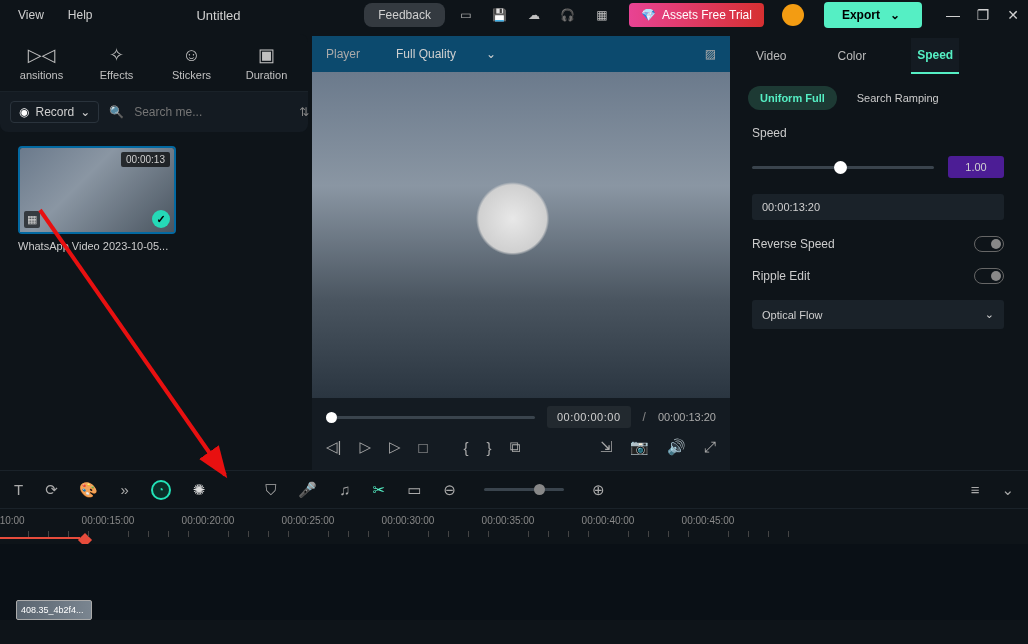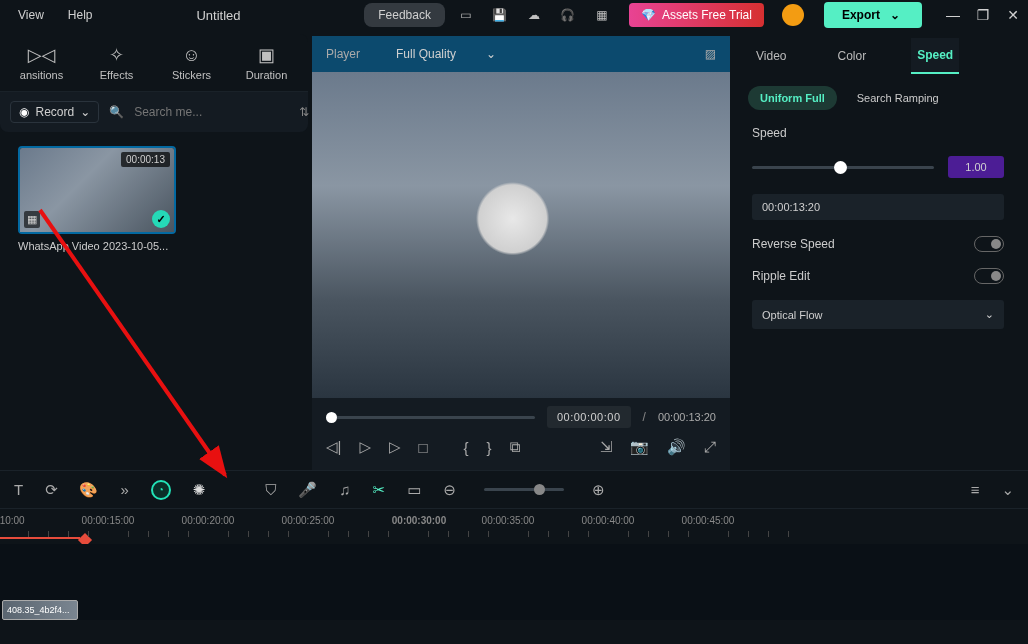--- a/index.html
+++ b/index.html
@@ -77,21 +77,21 @@
 .zoom-slider{width:80px;height:3px;background:#3a444d;border-radius:2px;position:relative;margin:0 6px}
 .zoom-slider .zt{position:absolute;left:62%;top:-4px;width:11px;height:11px;background:#888;border-radius:50%}
 
 .ruler{height:36px;position:relative;border-top:1px solid #1a2229;font-size:10px;color:#888}
 .ruler .tick{position:absolute;top:6px;transform:translateX(-50%)}
 .ruler .minor{position:absolute;top:22px;width:1px;height:6px;background:#444}
 .ruler-bar{position:absolute;left:0;top:28px;height:2px;background:#e74c3c;width:80px}
 .playhead{position:absolute;left:80px;top:26px;width:10px;height:10px;transform:rotate(45deg);background:#e74c3c}
 
 .timeline-tracks{height:76px;background:#0a1016;position:relative}
-.clip-strip{position:absolute;left:2px;bottom:0;width:76px;height:20px;background:linear-gradient(90deg,#5a6570,#7a8590);border-radius:2px;border:1px solid #aaa;font-size:9px;color:#fff;display:flex;align-items:center;padding:0 4px;overflow:hidden}
+.clip-strip{position:absolute;left:16px;bottom:0;width:76px;height:20px;background:linear-gradient(90deg,#5a6570,#7a8590);border-radius:2px;border:1px solid #aaa;font-size:9px;color:#fff;display:flex;align-items:center;padding:0 4px;overflow:hidden}
 
 .arrow-annot{position:absolute;pointer-events:none}
 svg{overflow:visible}
 </style>
 </head>
 <body>
 
 <div class="topbar">
   <span class="menu-item">View</span>
   <span class="menu-item">Help</span>
@@ -278,21 +278,21 @@
     <div class="tick" style="left: 208px;">00:00:20:00</div>
     <div class="minor" style="left: 228px;"></div>
     <div class="minor" style="left: 248px;"></div>
     <div class="minor" style="left: 268px;"></div>
     <div class="minor" style="left: 288px;"></div>
     <div class="tick" style="left: 308px;">00:00:25:00</div>
     <div class="minor" style="left: 328px;"></div>
     <div class="minor" style="left: 348px;"></div>
     <div class="minor" style="left: 368px;"></div>
     <div class="minor" style="left: 388px;"></div>
-    <div class="tick" style="left: 419px; font-weight: bold;">00:00:30:00</div>
+    <div class="tick" style="left: 408px;">00:00:30:00</div>
     <div class="minor" style="left: 428px;"></div>
     <div class="minor" style="left: 448px;"></div>
     <div class="minor" style="left: 468px;"></div>
     <div class="minor" style="left: 488px;"></div>
     <div class="tick" style="left: 508px;">00:00:35:00</div>
     <div class="minor" style="left: 528px;"></div>
     <div class="minor" style="left: 548px;"></div>
     <div class="minor" style="left: 568px;"></div>
     <div class="minor" style="left: 588px;"></div>
     <div class="tick" style="left: 608px;">00:00:40:00</div>

